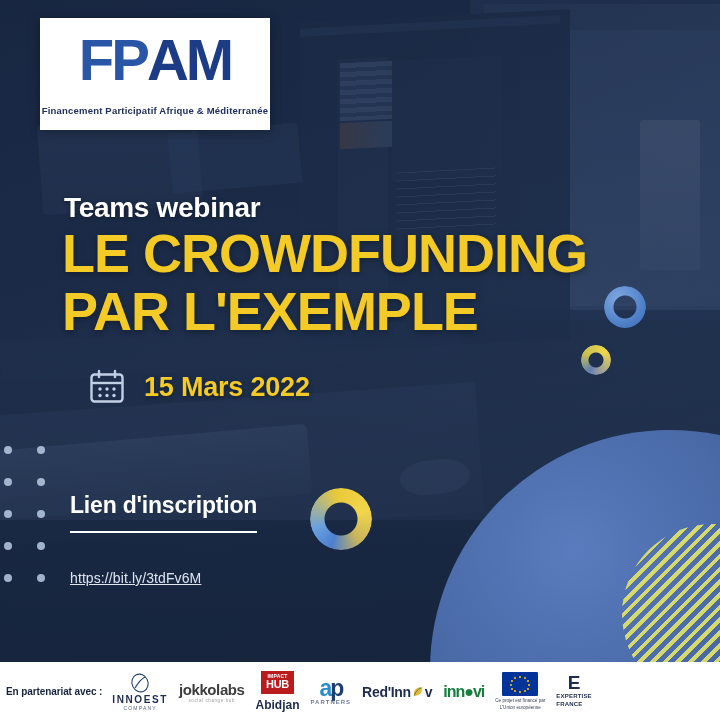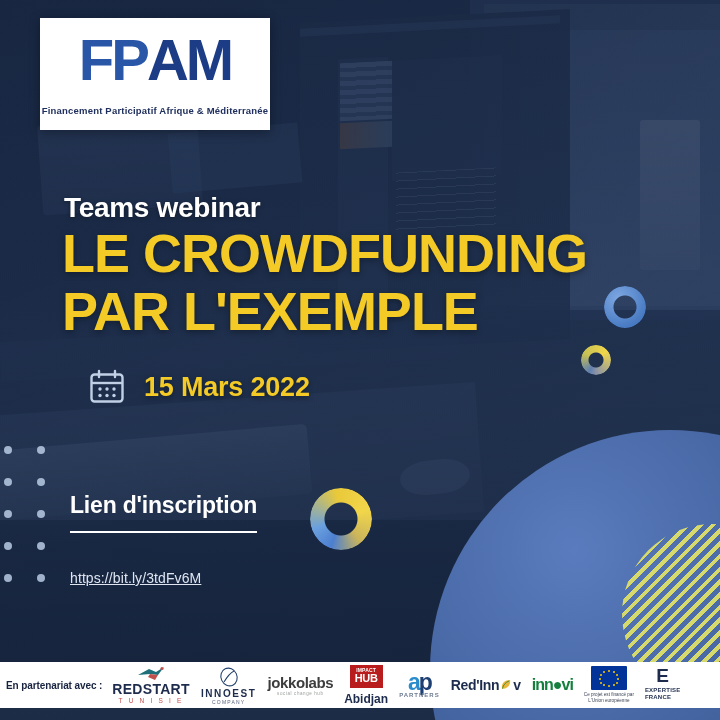--- a/index.html
+++ b/index.html
@@ -218,21 +218,21 @@
     letter-spacing:-.2px;
   }
   .link-url{
     position:absolute; left:70px; top:530px;
     color:#dfe6f2; font-size:14px;
     text-decoration:underline; letter-spacing:.1px;margin-top:40px;
   }
 
   
   .footer{
-    position:absolute; left:0; top:662px; width:720px; height:46px;
+    position:absolute; left:0; top:662px; width:720px; height:59px;
     background:#ffffff;
     display:flex; align-items:center;
   }
   .f-label{
     font-size:10px; font-weight:bold; color:#17233f;
     margin-left:6px; white-space:nowrap; letter-spacing:-.1px;
   }
   .f-logos{
     display:flex; align-items:center; gap:11px; margin-left:10px;
   }
@@ -349,29 +349,20 @@
   </div>
 
 
   <div class="link-title">Lien d'inscription</div>
   <a class="link-url" href="#">https://bit.ly/3tdFv6M</a>
 
   <div class="footer">
     <div class="f-label">En partenariat avec :</div>
     <div class="f-logos">
 
-      <div class="f-logo redstart">
-        <svg width="30" height="15" viewBox="0 0 30 15">
-          <path d="M2 9 L13 3 L20 6 L28 1 L22 9 L14 8 Z" fill="#1d6f7a"></path>
-          <path d="M14 8 L22 9 L19 14 L12 11 Z" fill="#c0504d"></path>
-          <circle cx="26" cy="2.5" r="1.6" fill="#c0504d"></circle>
-        </svg>
-        <span class="rs-main">REDSTART</span>
-        <span class="rs-sub">T U N I S I E</span>
-      </div>
 
       <div class="f-logo innoest">
         <svg width="22" height="22" viewBox="0 0 22 22">
           <ellipse cx="11" cy="11" rx="8" ry="9" transform="rotate(-25 11 11)" fill="none" stroke="#24406e" stroke-width="1.1"></ellipse>
           <path d="M6 16 C9 11, 12 7, 16 5" stroke="#24406e" stroke-width="1.1" fill="none"></path>
         </svg>
         <span class="in-main">INNOEST</span>
         <span class="in-sub">COMPANY</span>
       </div>
 

